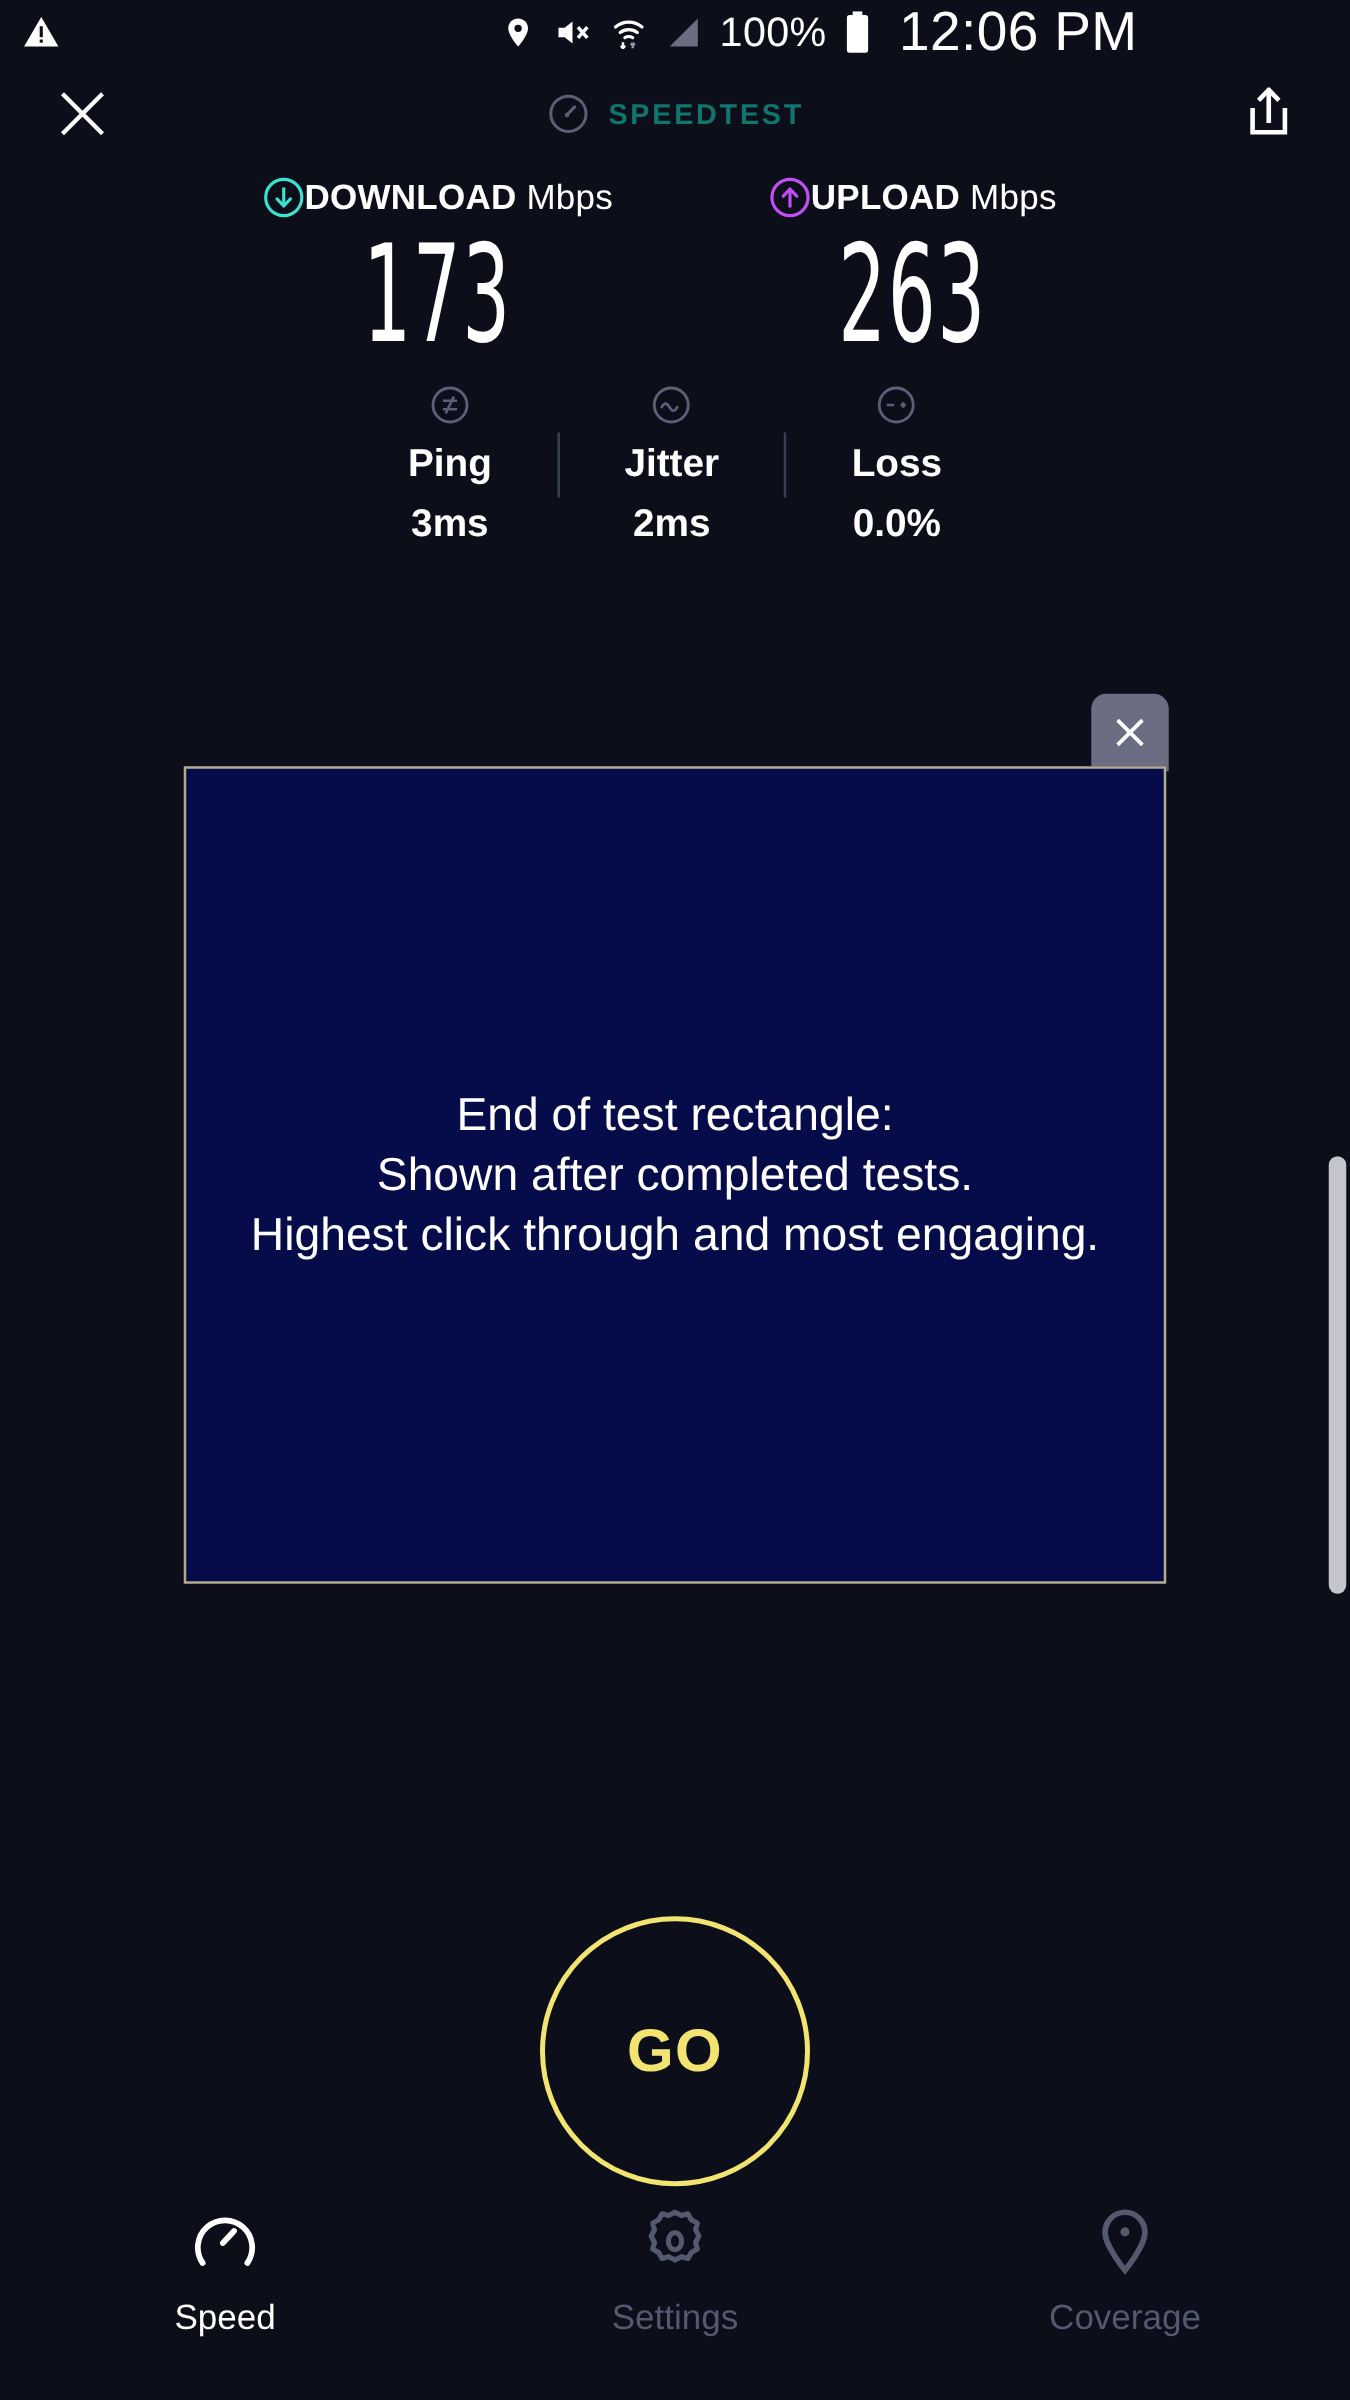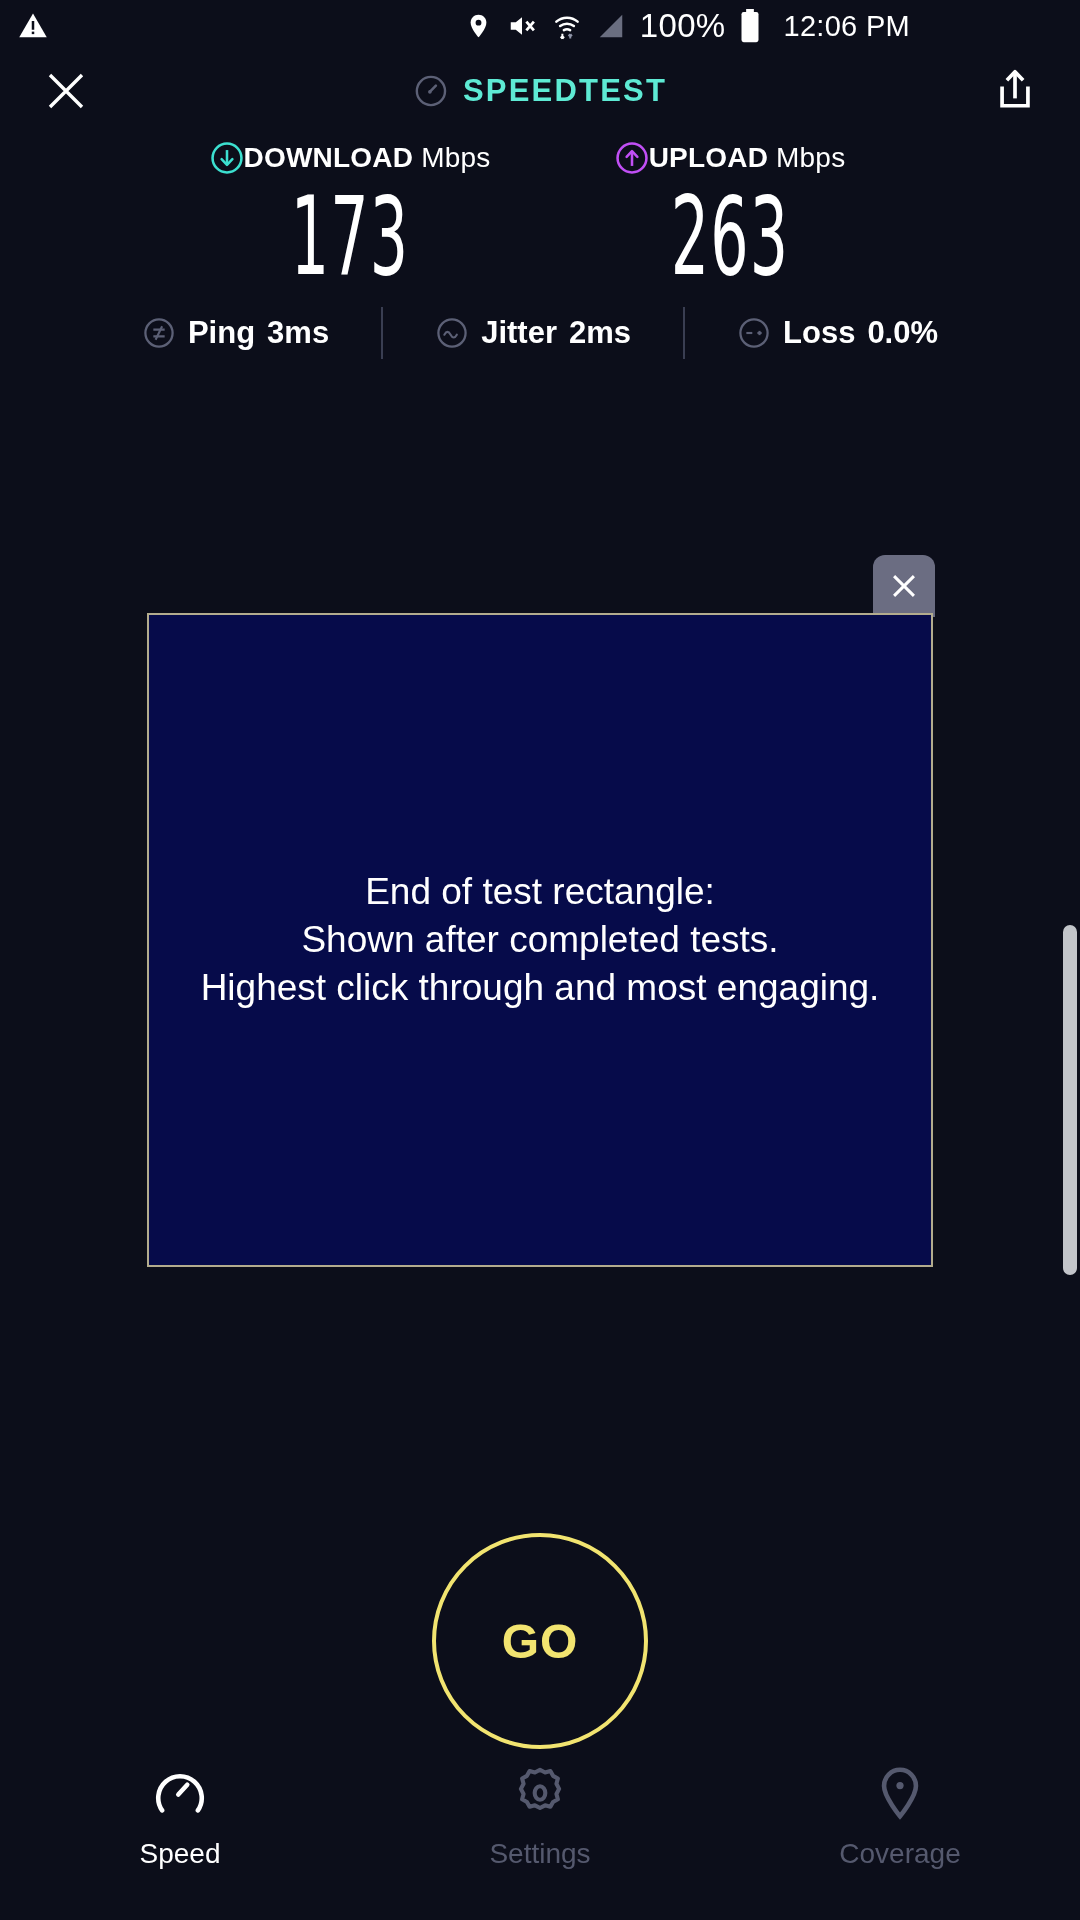--- a/index.html
+++ b/index.html
@@ -16,41 +16,41 @@
   }
 
   
   .statusbar{
     position:absolute; top:0; left:0; width:928px; height:52px;
     display:flex; align-items:center; padding:0 18px;
   }
   .sb-left{ display:flex; align-items:center; gap:10px; }
   .sb-right{ margin-left:auto; display:flex; align-items:center; gap:14px; }
   .sb-time{
-    color:#fff; font-size:29px; font-family:"Liberation Sans", sans-serif;
+    color:#fff; font-size:44px; font-family:"Liberation Sans", sans-serif;
     letter-spacing:0.3px; margin-left:8px;
   }
   .sb-batt-pct{ color:#fff; font-size:33px; letter-spacing:0.3px; }
   .ic{ display:inline-block; line-height:0; }
 
   
   .appbar{
     position:absolute; top:52px; left:0; width:1080px; height:78px;
     display:flex; align-items:center;
   }
   .close-x{
     position:absolute; left:42px; top:50%; transform:translateY(-50%);
     width:48px; height:48px; cursor:pointer;
   }
   .brand{
     position:absolute; left:50%; top:50%; transform:translate(-50%,-50%);
     display:flex; align-items:center; gap:14px;
   }
   .brand-text{
-    color:#5eead4; font-size:31px; font-weight:bold; letter-spacing:2.2px;
+    color:#0f766e; font-size:23px; font-weight:bold; letter-spacing:2.2px;
   }
   .share-btn{
     position:absolute; right:42px; top:50%; transform:translateY(-50%);
     width:46px; height:48px; cursor:pointer;
   }
 
   
   .results{
     position:absolute; top:138px; left:0; width:1080px;
   }
@@ -76,20 +76,21 @@
     margin-top:6px;
   }
 
   .pjl-row{
     margin-top:18px;
     display:flex; align-items:center; justify-content:center;
   }
   .pjl{
     display:flex; align-items:center; gap:12px;
     padding:0 6px;
+    flex-direction:column;
   }
   .pjl-name{ color:#ffffff; font-size:31px; font-weight:bold; }
   .pjl-val{ color:#ffffff; font-size:31px; font-weight:bold; }
   .pjl-sep{
     width:2px; height:52px; background:#3a3e52; margin:0 46px;
   }
 
   
   .ad-wrap{
     position:absolute; left:147px; top:613px;

